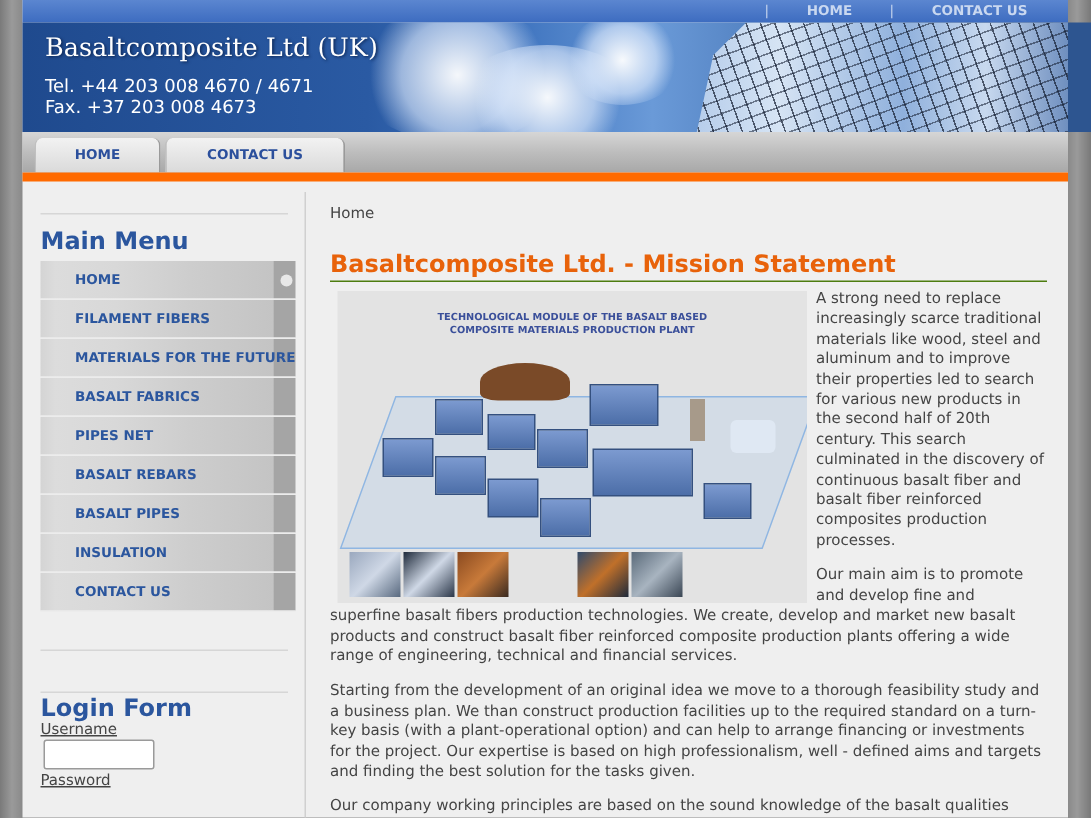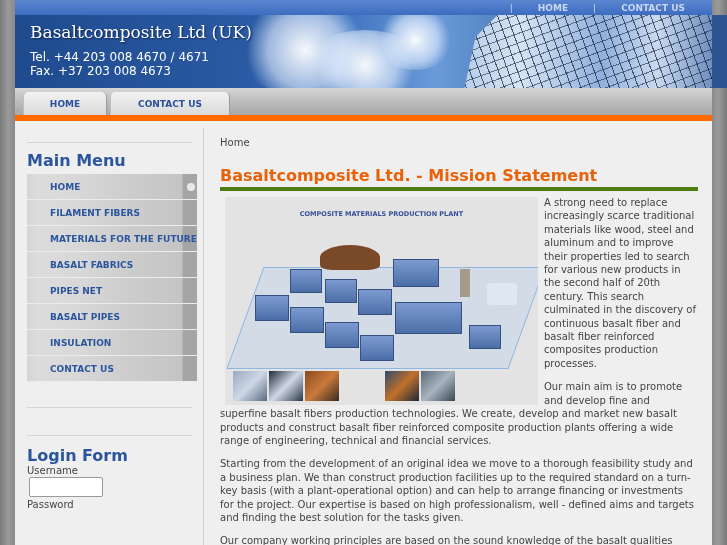--- a/index.html
+++ b/index.html
@@ -36,26 +36,26 @@
   #sidebar { position:absolute; left:12px; top:130px; width:188px; }
   .side-rule { height:1px; background:#d6d6d6; width:165px; }
   .side-title { font-size:16px; color:#2b569e; margin:0; }
   .menu { width:170px; margin-top:4px; }
   .menu-item { position:relative; height:26px; border-bottom:1px solid #ececec;
     background: linear-gradient(to right, #d4d4d4 0px, #dcdcdc 10px, #d8d8d8 50px, #cdcdcd 100px, #c4c4c4 155px, #a5a5a5 156px, #a5a5a5 170px);
     font-size:9px; font-weight:bold; color:#2b569e; display:flex; align-items:center; padding-left:23px; box-sizing:border-box; cursor:pointer; white-space:nowrap; }
   .menu-dot { position:absolute; right:2px; top:9px; width:8px; height:8px; border-radius:50%; background:#e8e8e8; }
   .v-divider { position:absolute; left:188px; top:128px; width:1px; height:417px; background:#d0d0d0; }
 
-  .login-label { font-size:10px; color:#444; }
+  .login-label { font-size:10px; color:#444;text-decoration:underline; }
   .login-input { width:68px; height:16px; border:1px solid #9a9a9a; border-radius:2px; background:#fff; margin:1px 0 2px 2px; }
 
   #main { position:absolute; left:205px; top:130px; width:478px; }
   .breadcrumb { font-size:10px; color:#444; margin-top:7px; }
-  .page-title { font-size:16px; font-weight:bold; color:#e8620a; margin:18px 0 0 0; padding-bottom:2px; border-bottom:4px solid #4d7c0f; white-space:nowrap; }
+  .page-title { font-size:16px; font-weight:bold; color:#e8620a; margin:18px 0 0 0; padding-bottom:2px; border-bottom:1px solid #4d7c0f; white-space:nowrap; }
   .content { font-size:10px; color:#444; line-height:13.4px; margin-top:5px; }
   .content p { margin:0 0 10px 0; }
   .plant-img { float:left; width:313px; height:208px; margin:1px 6px 2px 5px;
     background:#e3e3e3; position:relative; overflow:hidden; }
   .plant-title { position:absolute; left:0; top:13px; width:100%; text-align:center; font-size:6.5px; font-weight:bold; color:#3a4f9a; line-height:9px; }
   .blk { position:absolute; background:linear-gradient(#7c9ad0, #4c6ea8); border:1px solid #34507f; }
   .pad { position:absolute; border:1px solid #8fb6e2; background:rgba(180,205,235,0.35); }
   .photo { position:absolute; bottom:4px; width:34px; height:30px; }
 </style>
 </head>
@@ -101,45 +101,49 @@
       <div class="menu-item">
           <span>MATERIALS FOR THE FUTURE</span>
         </div>
       <div class="menu-item">
           <span>BASALT FABRICS</span>
         </div>
       <div class="menu-item">
           <span>PIPES NET</span>
         </div>
       <div class="menu-item">
+          <span>BASALT REBARS</span>
+        </div>
+      <div class="menu-item">
           <span>BASALT PIPES</span>
         </div>
       <div class="menu-item">
           <span>INSULATION</span>
         </div>
       <div class="menu-item">
           <span>CONTACT US</span>
         </div>
     </div>
     <div class="side-rule" style="margin-top:25px;"></div>
     <div class="side-rule" style="margin-top:27px;"></div>
-    <h3 class="side-title" style="margin-top:10px;">Login Form</h3>
+    <h3 class="side-title" style="">Login Form</h3>
     <div class="login-label">Username</div>
     <input class="login-input" type="text" value="" style="">
     <div class="login-label">Password</div>
   </div>
 
   <div class="v-divider"></div>
 
   <div id="main">
     <div class="breadcrumb">Home</div>
     <h1 class="page-title">Basaltcomposite Ltd. - Mission Statement</h1>
     <div class="content">
       <div class="plant-img">
         <div class="plant-title">
+          <div>TECHNOLOGICAL MODULE OF THE BASALT BASED</div>
           <div>COMPOSITE MATERIALS PRODUCTION PLANT</div>
         </div>
         <div class="pad" style="left:20px;top:70px;width:280px;height:100px;transform:skewX(-20deg);"></div>
         <div style="position:absolute;left:95px;top:48px;width:60px;height:25px;border-radius:50% 50% 20% 20%;background:#7a4a28;"></div>
         <div class="blk" style="left:65px;top:72px;width:30px;height:22px;"></div>
         <div class="blk" style="left:100px;top:82px;width:30px;height:22px;"></div>
         <div class="blk" style="left:30px;top:98px;width:32px;height:24px;"></div>
         <div class="blk" style="left:65px;top:110px;width:32px;height:24px;"></div>
         <div class="blk" style="left:133px;top:92px;width:32px;height:24px;"></div>
         <div class="blk" style="left:100px;top:125px;width:32px;height:24px;"></div>

